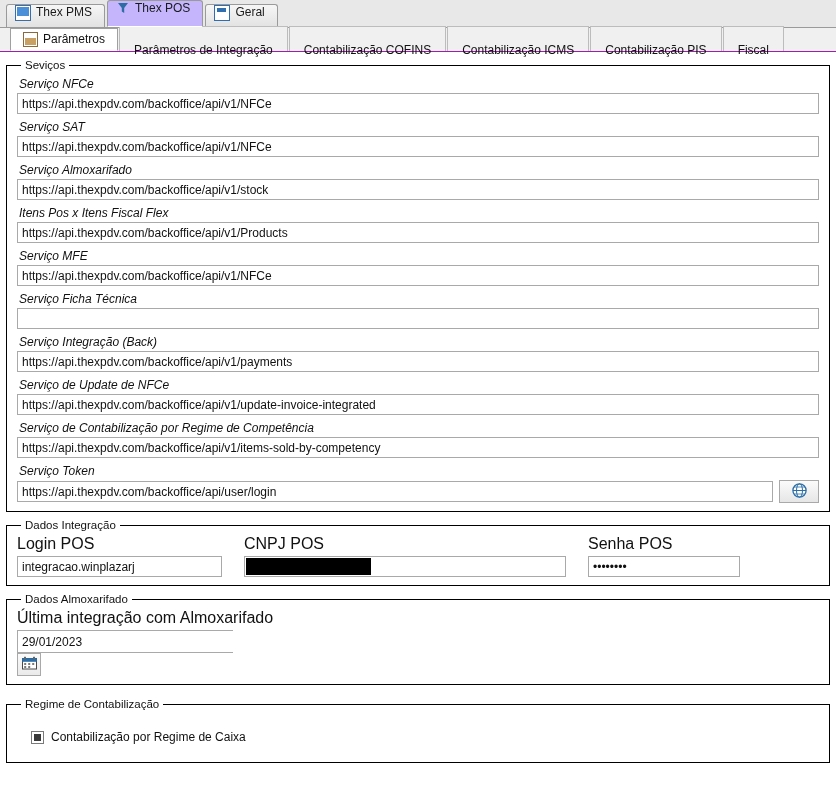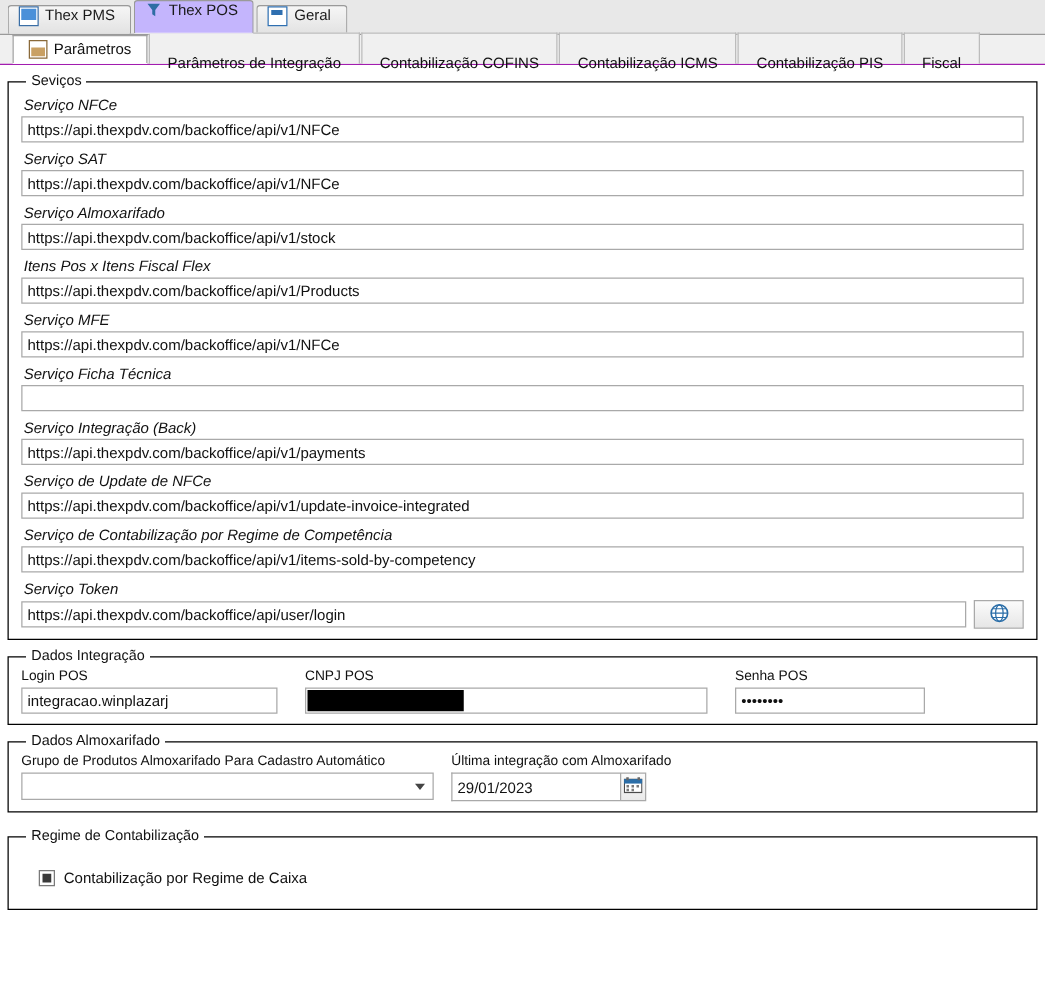--- a/index.html
+++ b/index.html
@@ -192,21 +192,21 @@
   
   .cols3 {
     display: flex;
     gap: 0;
     align-items: flex-start;
   }
   .col-a { width: 205px; margin-right: 22px; }
   .col-b { width: 322px; margin-right: 22px; }
   .col-c { width: 152px; }
   .small-label {
-    font-size: 11px;
+    font-size: 16px;
     color: #111;
     margin-bottom: 3px;
   }
   .redacted-wrap {
     position: relative;
     width: 100%;
   }
   .redacted-bar {
     position: absolute;
     left: 2px; top: 2px;
@@ -234,22 +234,23 @@
     position: absolute;
     right: 7px; top: 9px;
     width: 0; height: 0;
     border-left: 4px solid transparent;
     border-right: 4px solid transparent;
     border-top: 5px solid #444;
     pointer-events: none;
   }
   .date-wrap {
     position: relative;
-    width: 156px;
-    display: flex;
+    width: 216px;
+    display: flex;
+    flex-direction: column;
   }
   .date-wrap input.txt {
     height: 23px;
     border-right: none;
   }
   .cal-btn {
     width: 24px;
     height: 23px;
     border: 1px solid #a9a9a9;
     background: linear-gradient(#fbfbfb, #eaeaea);
@@ -397,29 +398,20 @@
       <div class="col-c">
         <div class="small-label">Senha POS</div>
         <input class="txt" type="text" value="••••••••" style="">
       </div>
     </div>
   </fieldset>
 
   <fieldset class="group">
     <legend>Dados Almoxarifado</legend>
     <div class="cols2">
-      <div>
-        <div class="small-label">Grupo de Produtos Almoxarifado Para Cadastro Automático</div>
-        <div class="sel-wrap">
-          <select class="sel">
-            <option></option>
-          </select>
-          <span class="sel-arrow"></span>
-        </div>
-      </div>
       <div>
         <div class="small-label">Última integração com Almoxarifado</div>
         <div class="date-wrap">
           <input class="txt" type="text" value="29/01/2023" style="">
           <div class="cal-btn">
             <span>
               <svg width="15" height="14" viewBox="0 0 15 14">
                 <rect x="0.5" y="2.5" width="14" height="10.5" fill="#ffffff" stroke="#4a4a4a" stroke-width="1"></rect>
                 <rect x="0.5" y="2.5" width="14" height="3" fill="#2b6ea8" stroke="#2b6ea8" stroke-width="0.6"></rect>
                 <rect x="2" y="0.8" width="2" height="2.4" fill="#666"></rect>

